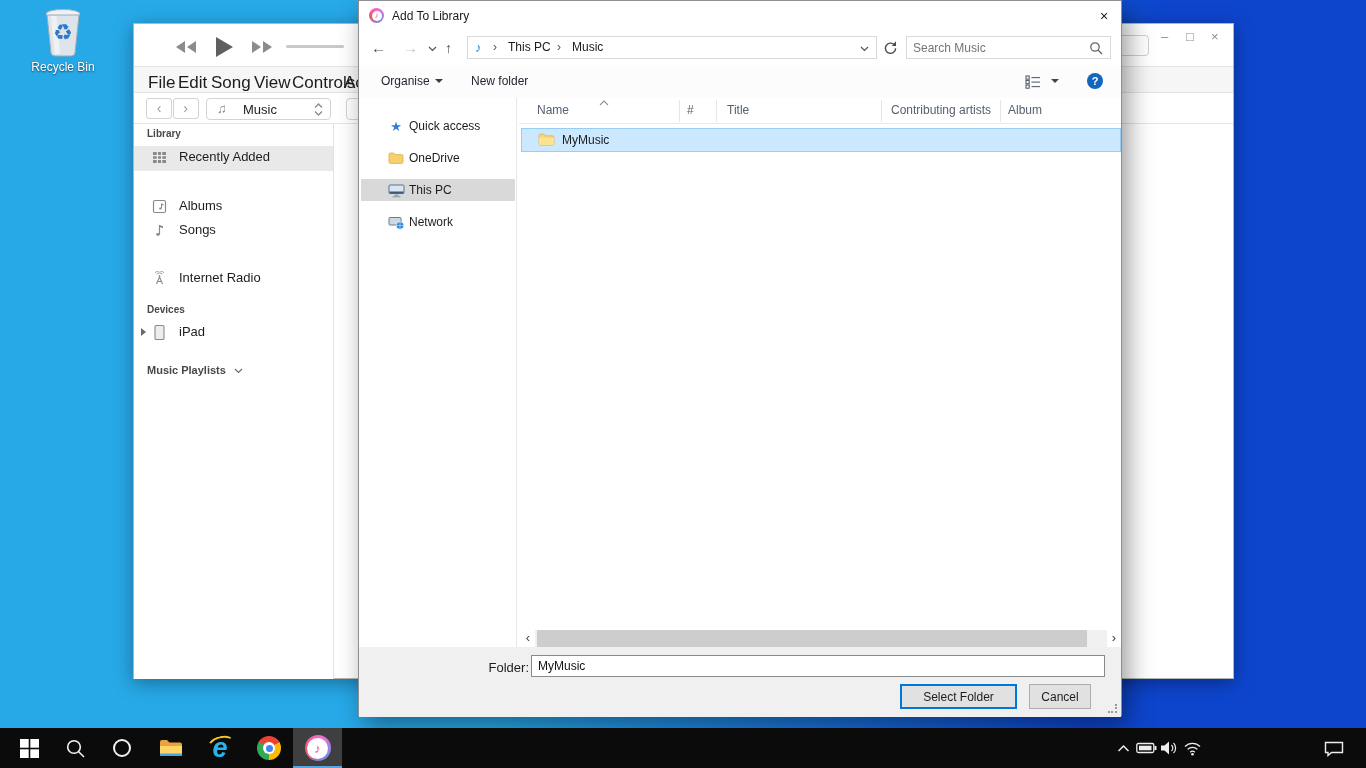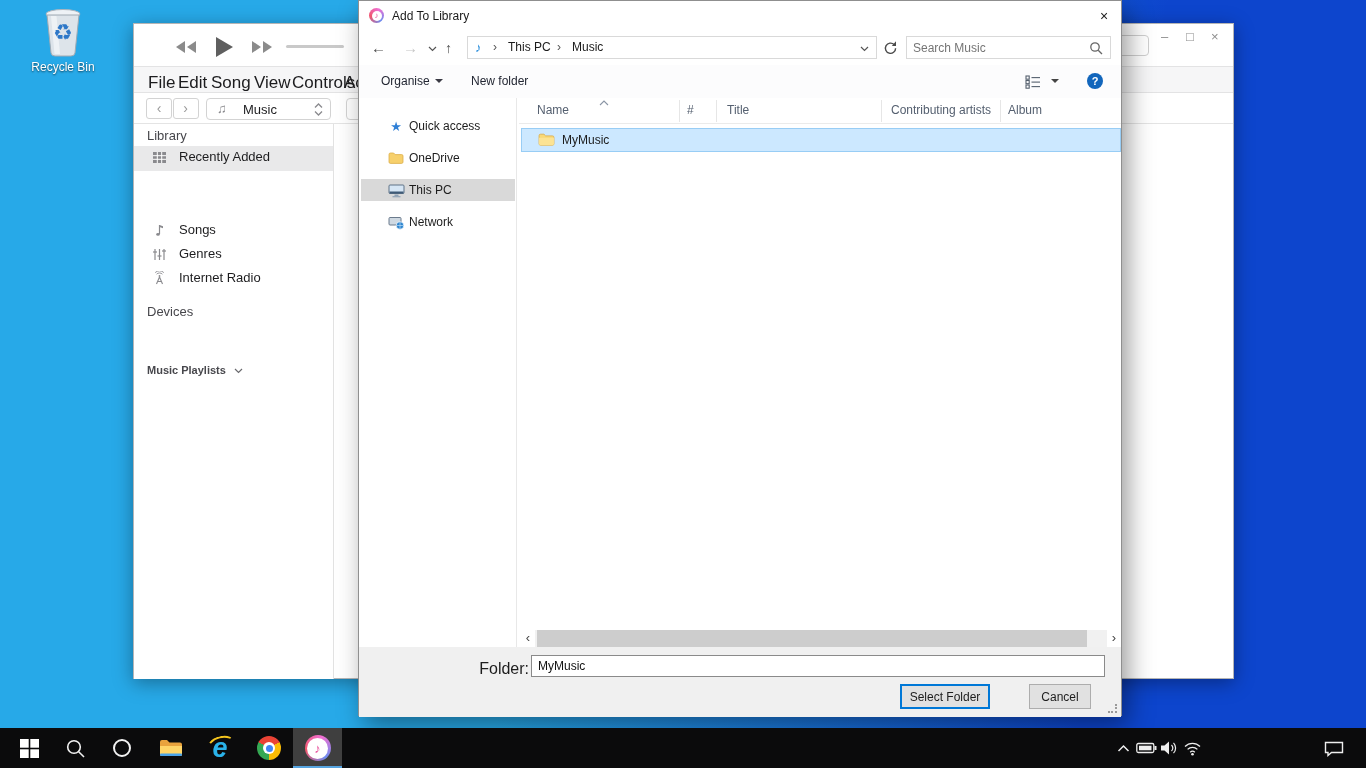--- a/index.html
+++ b/index.html
@@ -14,21 +14,21 @@
   
   .itunes{left:133px;top:23px;width:1101px;height:656px;background:#fff;
           box-shadow:0 4px 18px rgba(0,0,0,.35);border:1px solid #b5b5b5}
   .menurow{left:0;top:42px;width:100%;height:27px;background:#f6f6f7;border-top:1px solid #e3e3e4;border-bottom:1px solid #e3e3e4}
   .menuitem{position:absolute;top:6px;font-size:17px;color:#1c1c1e}
   .navrow{left:0;top:69px;width:100%;height:31px;background:#fff;border-bottom:1px solid #e4e4e4}
   .navbtn{position:absolute;top:5px;width:26px;height:21px;border:1px solid #d3d3d3;border-radius:3px;
           color:#9a9a9a;font-size:14px;text-align:center;line-height:19px;background:#fff}
   .pill{position:absolute;top:5px;height:22px;border:1px solid #d3d3d3;border-radius:4px;background:#fff}
   .sidebar{left:0;top:100px;width:200px;height:555px;background:#fff;border-right:1px solid #e2e2e2}
-  .sb-h{position:absolute;left:13px;font-size:13px;font-weight:normal;color:#47474c}
+  .sb-h{position:absolute;left:13px;font-size:10px;font-weight:bold;color:#47474c}
   .sb-row{position:absolute;left:0;width:100%;height:25px}
   .sb-row .ic{position:absolute;left:15px;top:2px;width:20px;height:18px;display:flex;align-items:center;justify-content:center}
   .sb-row .tx{position:absolute;left:45px;top:3px;font-size:13px;color:#1d1d1f}
   .sb-sel{background:#e9e9ea}
   .winctl{position:absolute;top:5px;font-size:13px;color:#8d8d8d}
   
   .dialog{left:358px;top:0;width:764px;height:716px;background:#fff;border:1px solid #8f8f8f;
           box-shadow:6px 10px 24px rgba(0,0,0,.4);z-index:5}
   .dlg-title{left:0;top:0;width:100%;height:30px;background:#fff}
   .dlg-title .t{position:absolute;left:33px;top:0;line-height:30px;font-size:12px;color:#1a1a1a}
@@ -145,59 +145,66 @@
           <line x1="5.3" y1="2" x2="5.3" y2="13" stroke="#fff"></line>
             <line x1="9.7" y1="2" x2="9.7" y2="13" stroke="#fff"></line>
           <line x1="1" y1="5.7" x2="14" y2="5.7" stroke="#fff"></line>
             <line x1="1" y1="9.3" x2="14" y2="9.3" stroke="#fff"></line>
           </svg>
       </span>
       <span class="tx">Recently Added</span>
     </div>
 
 
+    <div class="sb-row" style="top:71px">
+      <span class="ic">
+        <svg width="15" height="15" viewBox="0 0 15 15">
+            <rect x="1.5" y="1.5" width="12" height="12" rx="1.5" fill="none" stroke="#8a8a8e" stroke-width="1.2"></rect>
+          <path d="M9.5 4.5 V9.2" stroke="#8a8a8e" stroke-width="1"></path>
+            <ellipse cx="8.4" cy="9.6" rx="1.3" ry="1" fill="#8a8a8e"></ellipse>
+          <path d="M9.5 4.5 l2 0.7 v1.4 l-2 -0.7 z" fill="#8a8a8e"></path>
+          </svg>
+      </span>
+      <span class="tx">Albums</span>
+    </div>
 
     <div class="sb-row" style="top:95px">
       <span class="ic">
         <svg width="13" height="15" viewBox="0 0 13 15">
             <path d="M6.5 2 V11" stroke="#8a8a8e" stroke-width="1.2"></path>
           <ellipse cx="5" cy="11.4" rx="1.8" ry="1.3" fill="#8a8a8e"></ellipse>
           <path d="M6.5 2 l3.5 1.2 v2 l-3.5 -1.2 z" fill="#8a8a8e"></path>
           </svg>
       </span>
       <span class="tx">Songs</span>
     </div>
 
-    <div class="sb-row" style="top:119px">
-      <span class="ic">
-        <svg width="15" height="15" viewBox="0 0 15 15" stroke="#8a8a8e" stroke-width="1.2">
-          <line x1="3" y1="2" x2="3" y2="13"></line>
-            <line x1="7.5" y1="2" x2="7.5" y2="13"></line>
-            <line x1="12" y1="2" x2="12" y2="13"></line>
-          <line x1="1" y1="5" x2="5" y2="5"></line>
-            <line x1="5.5" y1="9" x2="9.5" y2="9"></line>
-            <line x1="10" y1="4" x2="14" y2="4"></line>
-          </svg>
-      </span>
-      <span class="tx">Genres</span>
-    </div>
 
     <div class="sb-row" style="top:143px">
       <span class="ic">
         <svg width="15" height="15" viewBox="0 0 15 15" fill="none" stroke="#8a8a8e" stroke-width="1.1">
           <path d="M7.5 6 L4.5 13 M7.5 6 L10.5 13 M5.6 10.5 L9.4 10.5"></path>
           <circle cx="7.5" cy="5" r="0.9" fill="#8a8a8e" stroke="none"></circle>
           <path d="M4.6 3.2 a4 4 0 0 1 5.8 0 M3.2 1.6 a6 6 0 0 1 8.6 0" stroke-width="0.9"></path>
           </svg>
       </span>
       <span class="tx">Internet Radio</span>
     </div>
 
     <div class="sb-h" style="top:180px">Devices</div>
 
+    <div class="sb-row" style="top:197px">
+      <span class="abs" style="left:7px;top:7px;width:0;height:0;border:4px solid transparent;border-left:5px solid #6a6a6a"></span>
+      <span class="ic">
+        <svg width="15" height="17" viewBox="0 0 15 17">
+            <rect x="3" y="1.5" width="9" height="14" rx="1.3" fill="#ecedee" stroke="#8a8a8e" stroke-width="1.1"></rect>
+          </svg>
+      </span>
+      <span class="tx">iPad</span>
+    </div>
 
     <div class="abs" style="left:13px;top:236px">
       <span style="font-size:11px;font-weight:bold;color:#47474c">Music Playlists</span>
       <svg width="9" height="6" viewBox="0 0 9 6" style="margin-left:4px">
         <polyline points="1,1 4.5,4.5 8,1" fill="none" stroke="#6a6a6e" stroke-width="1.2"></polyline>
         </svg>
     </div>
   </div>
 
   <div class="abs" style="left:967px;top:11px;width:48px;height:21px;border:1px solid #cfcfcf;border-radius:4px;background:#fff"></div>
@@ -332,23 +339,23 @@
     <span class="tx abs">MyMusic</span>
   </div>
 
   <div class="hscroll-arrow" style="left:162px">‹</div>
   <div class="abs" style="left:176px;top:629px;width:572px;height:17px;background:#f1f1f1">
     <div class="abs" style="left:2px;top:0;width:550px;height:17px;background:#cdcdcd"></div>
   </div>
   <div class="hscroll-arrow" style="left:748px">›</div>
 
   <div class="abs footer">
-    <span class="abs" style="left:120px;top:13px;width:50px;text-align:right;font-size:16px;color:#1d1d1d">Folder:</span>
+    <span class="abs" style="left:120px;top:13px;width:50px;text-align:right;font-size:13px;color:#1d1d1d">Folder:</span>
     <input class="folder-input" value="MyMusic" style="">
-    <button class="btn btn-default" style="left:541px;width:90px">Select Folder</button>
+    <button class="btn btn-default" style="left:541px;width:117px">Select Folder</button>
     <button class="btn btn-normal" style="left:670px;width:62px">Cancel</button>
     <svg class="abs" style="right:3px;bottom:3px" width="10" height="10" viewBox="0 0 10 10">
       <g fill="#9a9a9a">
           <rect x="7" y="7" width="2" height="2"></rect>
           <rect x="7" y="3" width="2" height="2"></rect>
       <rect x="3" y="7" width="2" height="2"></rect>
           <rect x="7" y="0" width="2" height="2"></rect>
           <rect x="0" y="7" width="2" height="2"></rect>
         </g>
       </svg>

